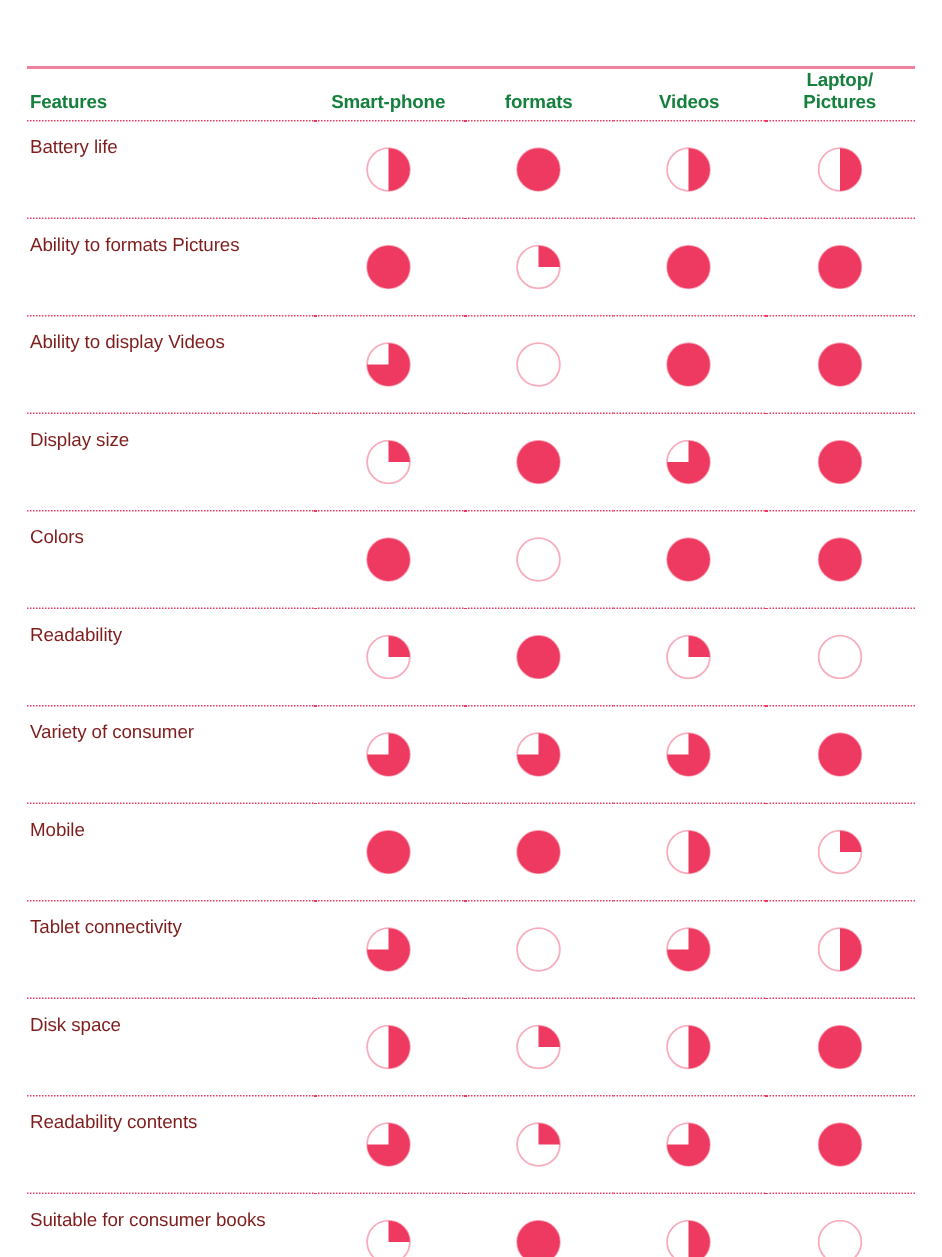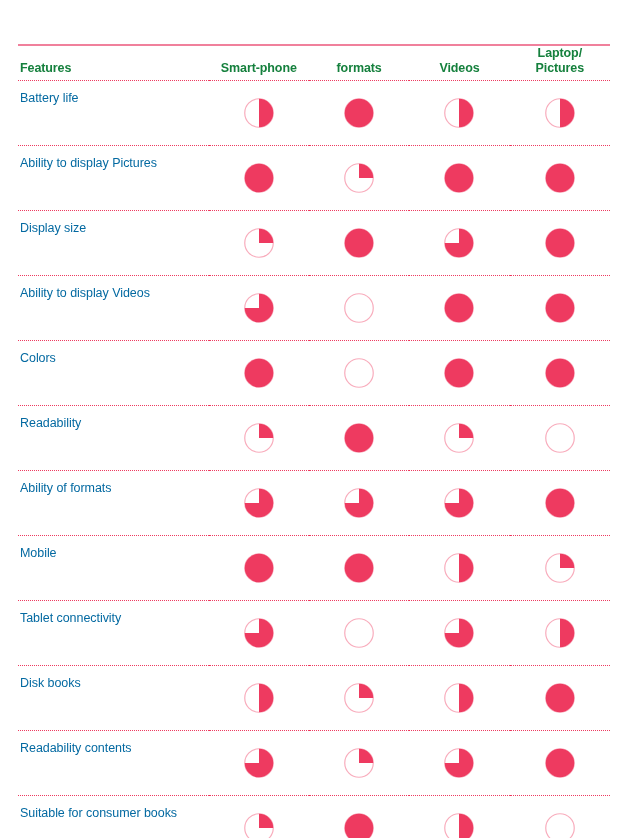--- a/index.html
+++ b/index.html
@@ -66,21 +66,21 @@
   thead tr.head-row th {
     border-bottom: 1.6px dotted #ee3a60;
   }
 
   tbody td {
     padding: 0;
     vertical-align: top;
   }
 
   td.feature-cell {
-    color: #0369a1;
+    color: #7f1d1d;
     font-size: 12.5px;
     line-height: 16px;
     text-align: left;
     padding: 9px 6px 0 2px;
     letter-spacing: -0.05px;
   }
 
   td.mark-cell {
     text-align: center;
     vertical-align: middle;
@@ -146,28 +146,46 @@
           <td class="mark-cell"><span class="pie"><svg width="30" height="30" viewBox="0 0 30 30">
                 <circle cx="15" cy="15" r="14.25" fill="none" stroke="#ee3a60" stroke-opacity="0.42" stroke-width="1.2"></circle>
                 <path d="M 15 15 L 15 0.75 A 14.25 14.25 0 0 1 15.000000000000002 29.25 Z" fill="#ee3a60"></path>
               </svg></span></td>
           <td class="mark-cell"><span class="pie"><svg width="30" height="30" viewBox="0 0 30 30">
                 <circle cx="15" cy="15" r="14.25" fill="none" stroke="#ee3a60" stroke-opacity="0.42" stroke-width="1.2"></circle>
                 <path d="M 15 15 L 15 0.75 A 14.25 14.25 0 0 1 15.000000000000002 29.25 Z" fill="#ee3a60"></path>
               </svg></span></td>
         </tr>
         <tr class="row-tall">
-          <td class="feature-cell">Ability to display Pictures</td>
-          <td class="mark-cell"><span class="pie"><svg width="30" height="30" viewBox="0 0 30 30">
-                <circle cx="15" cy="15" r="14.25" fill="none" stroke="#ee3a60" stroke-opacity="0.42" stroke-width="1.2"></circle>
-                <circle cx="15" cy="15" r="14.25" fill="#ee3a60"></circle>
-              </svg></span></td>
-          <td class="mark-cell"><span class="pie"><svg width="30" height="30" viewBox="0 0 30 30">
-                <circle cx="15" cy="15" r="14.25" fill="none" stroke="#ee3a60" stroke-opacity="0.42" stroke-width="1.2"></circle>
-                <path d="M 15 15 L 15 0.75 A 14.25 14.25 0 0 1 29.25 15 Z" fill="#ee3a60"></path>
+          <td class="feature-cell">Ability to formats Pictures</td>
+          <td class="mark-cell"><span class="pie"><svg width="30" height="30" viewBox="0 0 30 30">
+                <circle cx="15" cy="15" r="14.25" fill="none" stroke="#ee3a60" stroke-opacity="0.42" stroke-width="1.2"></circle>
+                <circle cx="15" cy="15" r="14.25" fill="#ee3a60"></circle>
+              </svg></span></td>
+          <td class="mark-cell"><span class="pie"><svg width="30" height="30" viewBox="0 0 30 30">
+                <circle cx="15" cy="15" r="14.25" fill="none" stroke="#ee3a60" stroke-opacity="0.42" stroke-width="1.2"></circle>
+                <path d="M 15 15 L 15 0.75 A 14.25 14.25 0 0 1 29.25 15 Z" fill="#ee3a60"></path>
+              </svg></span></td>
+          <td class="mark-cell"><span class="pie"><svg width="30" height="30" viewBox="0 0 30 30">
+                <circle cx="15" cy="15" r="14.25" fill="none" stroke="#ee3a60" stroke-opacity="0.42" stroke-width="1.2"></circle>
+                <circle cx="15" cy="15" r="14.25" fill="#ee3a60"></circle>
+              </svg></span></td>
+          <td class="mark-cell"><span class="pie"><svg width="30" height="30" viewBox="0 0 30 30">
+                <circle cx="15" cy="15" r="14.25" fill="none" stroke="#ee3a60" stroke-opacity="0.42" stroke-width="1.2"></circle>
+                <circle cx="15" cy="15" r="14.25" fill="#ee3a60"></circle>
+              </svg></span></td>
+        </tr>
+        <tr class="row-tall">
+          <td class="feature-cell">Ability to display Videos</td>
+          <td class="mark-cell"><span class="pie"><svg width="30" height="30" viewBox="0 0 30 30">
+                <circle cx="15" cy="15" r="14.25" fill="none" stroke="#ee3a60" stroke-opacity="0.42" stroke-width="1.2"></circle>
+                <path d="M 15 15 L 15 0.75 A 14.25 14.25 0 1 1 0.75 15.000000000000002 Z" fill="#ee3a60"></path>
+              </svg></span></td>
+          <td class="mark-cell"><span class="pie"><svg width="30" height="30" viewBox="0 0 30 30">
+                <circle cx="15" cy="15" r="14.25" fill="none" stroke="#ee3a60" stroke-opacity="0.42" stroke-width="1.2"></circle>
               </svg></span></td>
           <td class="mark-cell"><span class="pie"><svg width="30" height="30" viewBox="0 0 30 30">
                 <circle cx="15" cy="15" r="14.25" fill="none" stroke="#ee3a60" stroke-opacity="0.42" stroke-width="1.2"></circle>
                 <circle cx="15" cy="15" r="14.25" fill="#ee3a60"></circle>
               </svg></span></td>
           <td class="mark-cell"><span class="pie"><svg width="30" height="30" viewBox="0 0 30 30">
                 <circle cx="15" cy="15" r="14.25" fill="none" stroke="#ee3a60" stroke-opacity="0.42" stroke-width="1.2"></circle>
                 <circle cx="15" cy="15" r="14.25" fill="#ee3a60"></circle>
               </svg></span></td>
         </tr>
@@ -184,38 +202,20 @@
           <td class="mark-cell"><span class="pie"><svg width="30" height="30" viewBox="0 0 30 30">
                 <circle cx="15" cy="15" r="14.25" fill="none" stroke="#ee3a60" stroke-opacity="0.42" stroke-width="1.2"></circle>
                 <path d="M 15 15 L 15 0.75 A 14.25 14.25 0 1 1 0.75 15.000000000000002 Z" fill="#ee3a60"></path>
               </svg></span></td>
           <td class="mark-cell"><span class="pie"><svg width="30" height="30" viewBox="0 0 30 30">
                 <circle cx="15" cy="15" r="14.25" fill="none" stroke="#ee3a60" stroke-opacity="0.42" stroke-width="1.2"></circle>
                 <circle cx="15" cy="15" r="14.25" fill="#ee3a60"></circle>
               </svg></span></td>
         </tr>
         <tr class="row-tall">
-          <td class="feature-cell">Ability to display Videos</td>
-          <td class="mark-cell"><span class="pie"><svg width="30" height="30" viewBox="0 0 30 30">
-                <circle cx="15" cy="15" r="14.25" fill="none" stroke="#ee3a60" stroke-opacity="0.42" stroke-width="1.2"></circle>
-                <path d="M 15 15 L 15 0.75 A 14.25 14.25 0 1 1 0.75 15.000000000000002 Z" fill="#ee3a60"></path>
-              </svg></span></td>
-          <td class="mark-cell"><span class="pie"><svg width="30" height="30" viewBox="0 0 30 30">
-                <circle cx="15" cy="15" r="14.25" fill="none" stroke="#ee3a60" stroke-opacity="0.42" stroke-width="1.2"></circle>
-              </svg></span></td>
-          <td class="mark-cell"><span class="pie"><svg width="30" height="30" viewBox="0 0 30 30">
-                <circle cx="15" cy="15" r="14.25" fill="none" stroke="#ee3a60" stroke-opacity="0.42" stroke-width="1.2"></circle>
-                <circle cx="15" cy="15" r="14.25" fill="#ee3a60"></circle>
-              </svg></span></td>
-          <td class="mark-cell"><span class="pie"><svg width="30" height="30" viewBox="0 0 30 30">
-                <circle cx="15" cy="15" r="14.25" fill="none" stroke="#ee3a60" stroke-opacity="0.42" stroke-width="1.2"></circle>
-                <circle cx="15" cy="15" r="14.25" fill="#ee3a60"></circle>
-              </svg></span></td>
-        </tr>
-        <tr class="row-tall">
           <td class="feature-cell">Colors</td>
           <td class="mark-cell"><span class="pie"><svg width="30" height="30" viewBox="0 0 30 30">
                 <circle cx="15" cy="15" r="14.25" fill="none" stroke="#ee3a60" stroke-opacity="0.42" stroke-width="1.2"></circle>
                 <circle cx="15" cy="15" r="14.25" fill="#ee3a60"></circle>
               </svg></span></td>
           <td class="mark-cell"><span class="pie"><svg width="30" height="30" viewBox="0 0 30 30">
                 <circle cx="15" cy="15" r="14.25" fill="none" stroke="#ee3a60" stroke-opacity="0.42" stroke-width="1.2"></circle>
               </svg></span></td>
           <td class="mark-cell"><span class="pie"><svg width="30" height="30" viewBox="0 0 30 30">
                 <circle cx="15" cy="15" r="14.25" fill="none" stroke="#ee3a60" stroke-opacity="0.42" stroke-width="1.2"></circle>
@@ -238,21 +238,21 @@
               </svg></span></td>
           <td class="mark-cell"><span class="pie"><svg width="30" height="30" viewBox="0 0 30 30">
                 <circle cx="15" cy="15" r="14.25" fill="none" stroke="#ee3a60" stroke-opacity="0.42" stroke-width="1.2"></circle>
                 <path d="M 15 15 L 15 0.75 A 14.25 14.25 0 0 1 29.25 15 Z" fill="#ee3a60"></path>
               </svg></span></td>
           <td class="mark-cell"><span class="pie"><svg width="30" height="30" viewBox="0 0 30 30">
                 <circle cx="15" cy="15" r="14.25" fill="none" stroke="#ee3a60" stroke-opacity="0.42" stroke-width="1.2"></circle>
               </svg></span></td>
         </tr>
         <tr class="row-tall">
-          <td class="feature-cell">Ability of formats</td>
+          <td class="feature-cell">Variety of consumer</td>
           <td class="mark-cell"><span class="pie"><svg width="30" height="30" viewBox="0 0 30 30">
                 <circle cx="15" cy="15" r="14.25" fill="none" stroke="#ee3a60" stroke-opacity="0.42" stroke-width="1.2"></circle>
                 <path d="M 15 15 L 15 0.75 A 14.25 14.25 0 1 1 0.75 15.000000000000002 Z" fill="#ee3a60"></path>
               </svg></span></td>
           <td class="mark-cell"><span class="pie"><svg width="30" height="30" viewBox="0 0 30 30">
                 <circle cx="15" cy="15" r="14.25" fill="none" stroke="#ee3a60" stroke-opacity="0.42" stroke-width="1.2"></circle>
                 <path d="M 15 15 L 15 0.75 A 14.25 14.25 0 1 1 0.75 15.000000000000002 Z" fill="#ee3a60"></path>
               </svg></span></td>
           <td class="mark-cell"><span class="pie"><svg width="30" height="30" viewBox="0 0 30 30">
                 <circle cx="15" cy="15" r="14.25" fill="none" stroke="#ee3a60" stroke-opacity="0.42" stroke-width="1.2"></circle>
@@ -294,21 +294,21 @@
           <td class="mark-cell"><span class="pie"><svg width="30" height="30" viewBox="0 0 30 30">
                 <circle cx="15" cy="15" r="14.25" fill="none" stroke="#ee3a60" stroke-opacity="0.42" stroke-width="1.2"></circle>
                 <path d="M 15 15 L 15 0.75 A 14.25 14.25 0 1 1 0.75 15.000000000000002 Z" fill="#ee3a60"></path>
               </svg></span></td>
           <td class="mark-cell"><span class="pie"><svg width="30" height="30" viewBox="0 0 30 30">
                 <circle cx="15" cy="15" r="14.25" fill="none" stroke="#ee3a60" stroke-opacity="0.42" stroke-width="1.2"></circle>
                 <path d="M 15 15 L 15 0.75 A 14.25 14.25 0 0 1 15.000000000000002 29.25 Z" fill="#ee3a60"></path>
               </svg></span></td>
         </tr>
         <tr class="row-tall">
-          <td class="feature-cell">Disk books</td>
+          <td class="feature-cell">Disk space</td>
           <td class="mark-cell"><span class="pie"><svg width="30" height="30" viewBox="0 0 30 30">
                 <circle cx="15" cy="15" r="14.25" fill="none" stroke="#ee3a60" stroke-opacity="0.42" stroke-width="1.2"></circle>
                 <path d="M 15 15 L 15 0.75 A 14.25 14.25 0 0 1 15.000000000000002 29.25 Z" fill="#ee3a60"></path>
               </svg></span></td>
           <td class="mark-cell"><span class="pie"><svg width="30" height="30" viewBox="0 0 30 30">
                 <circle cx="15" cy="15" r="14.25" fill="none" stroke="#ee3a60" stroke-opacity="0.42" stroke-width="1.2"></circle>
                 <path d="M 15 15 L 15 0.75 A 14.25 14.25 0 0 1 29.25 15 Z" fill="#ee3a60"></path>
               </svg></span></td>
           <td class="mark-cell"><span class="pie"><svg width="30" height="30" viewBox="0 0 30 30">
                 <circle cx="15" cy="15" r="14.25" fill="none" stroke="#ee3a60" stroke-opacity="0.42" stroke-width="1.2"></circle>

